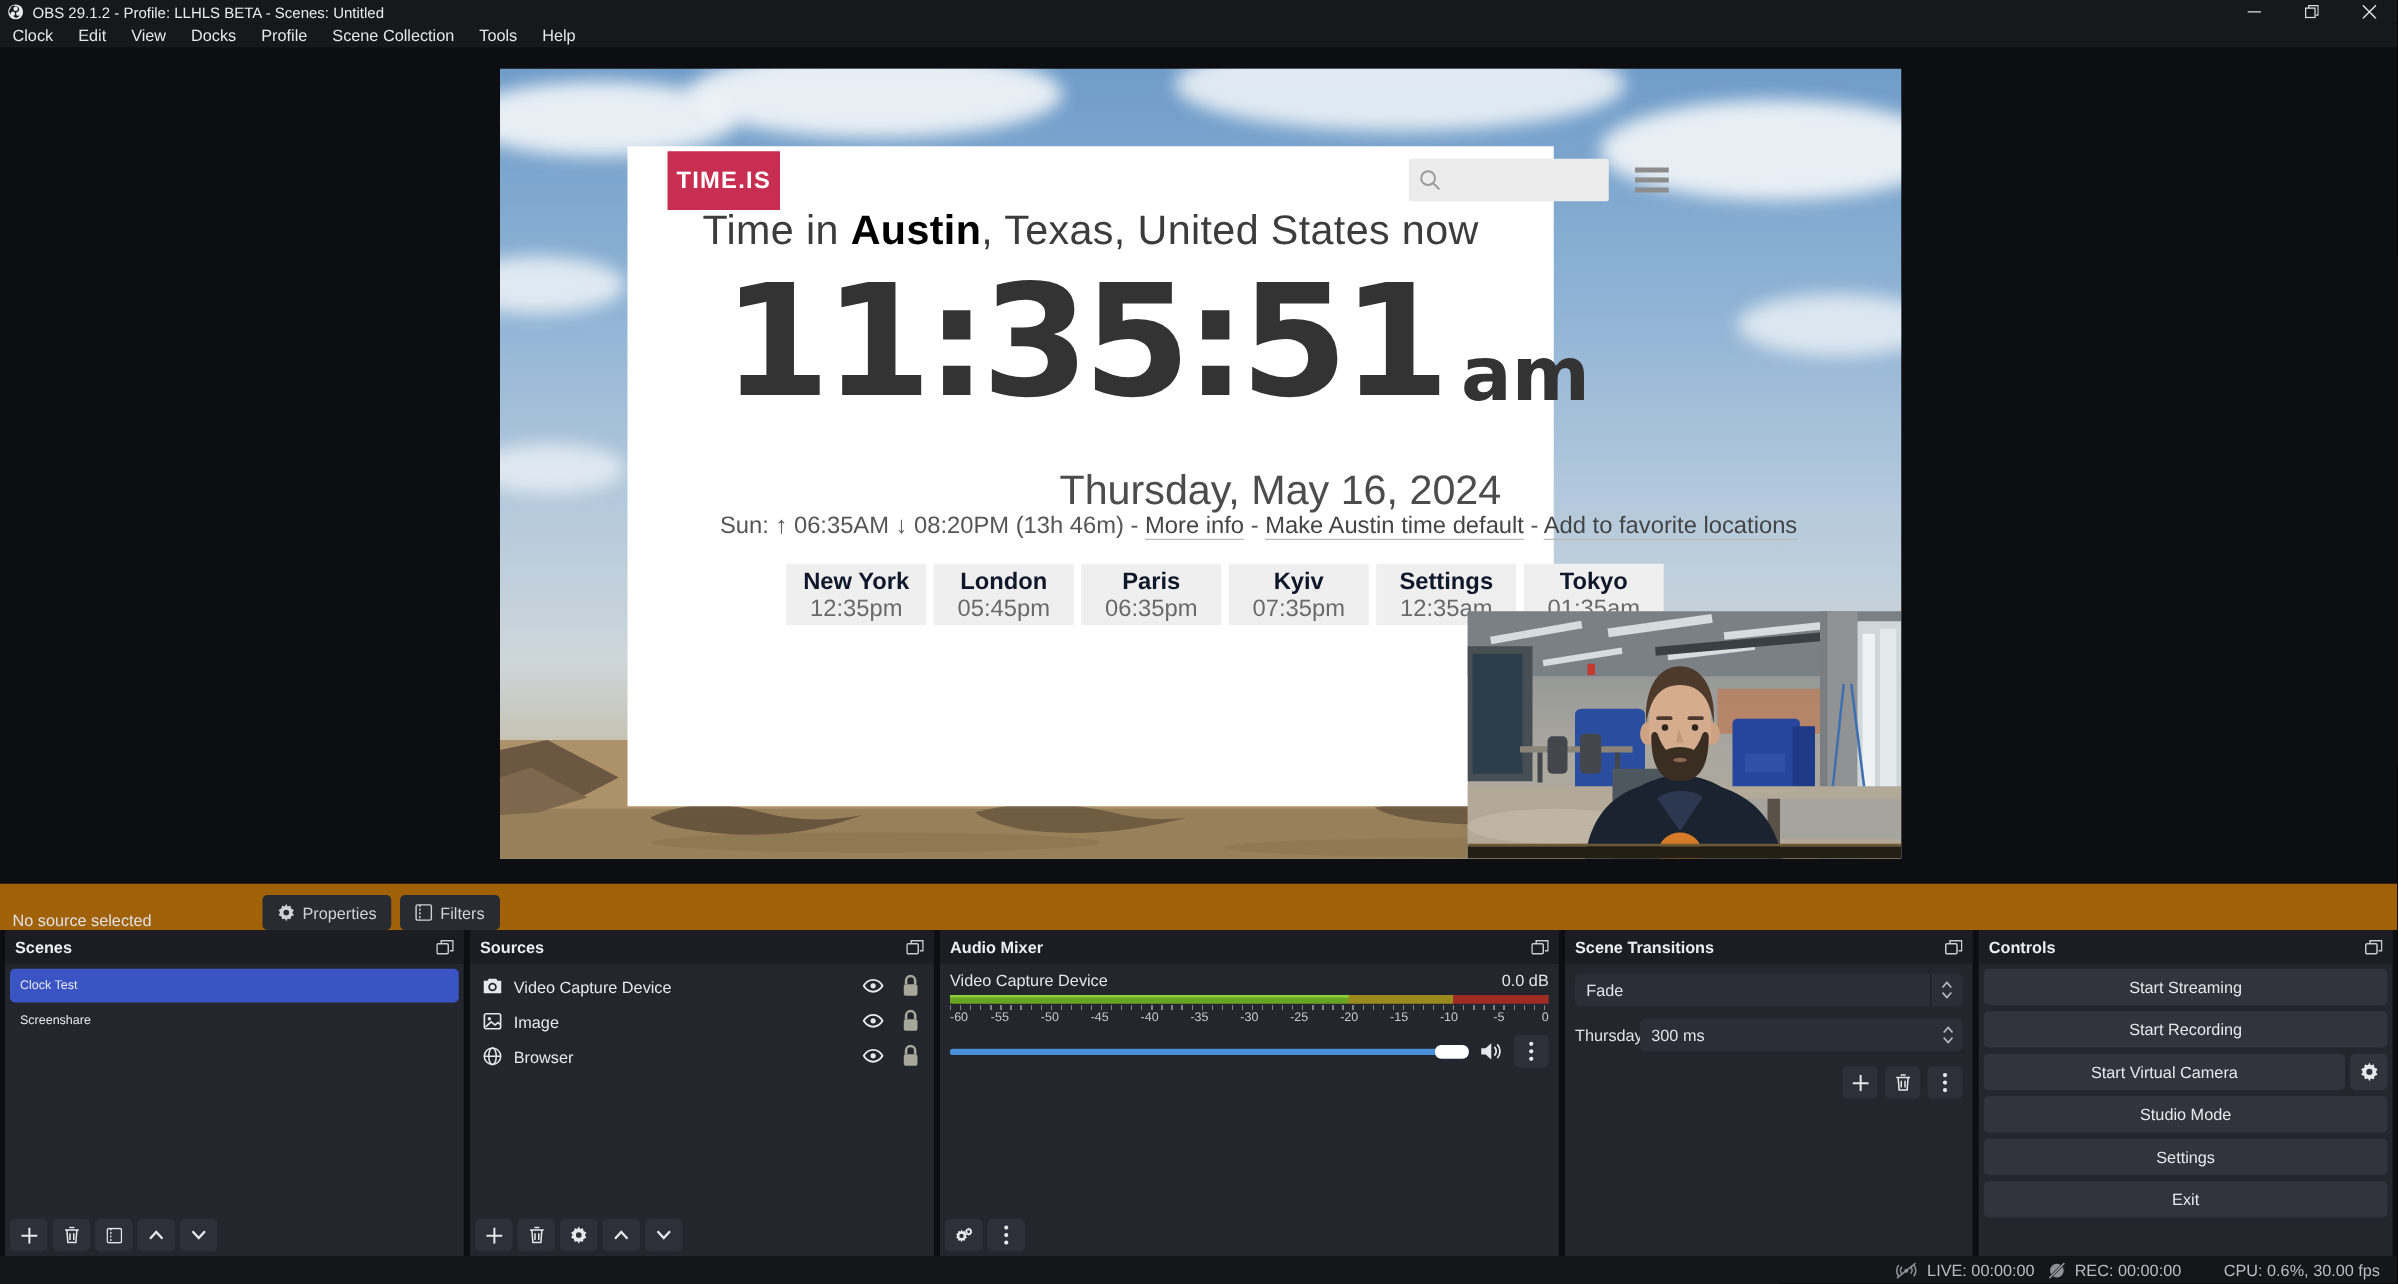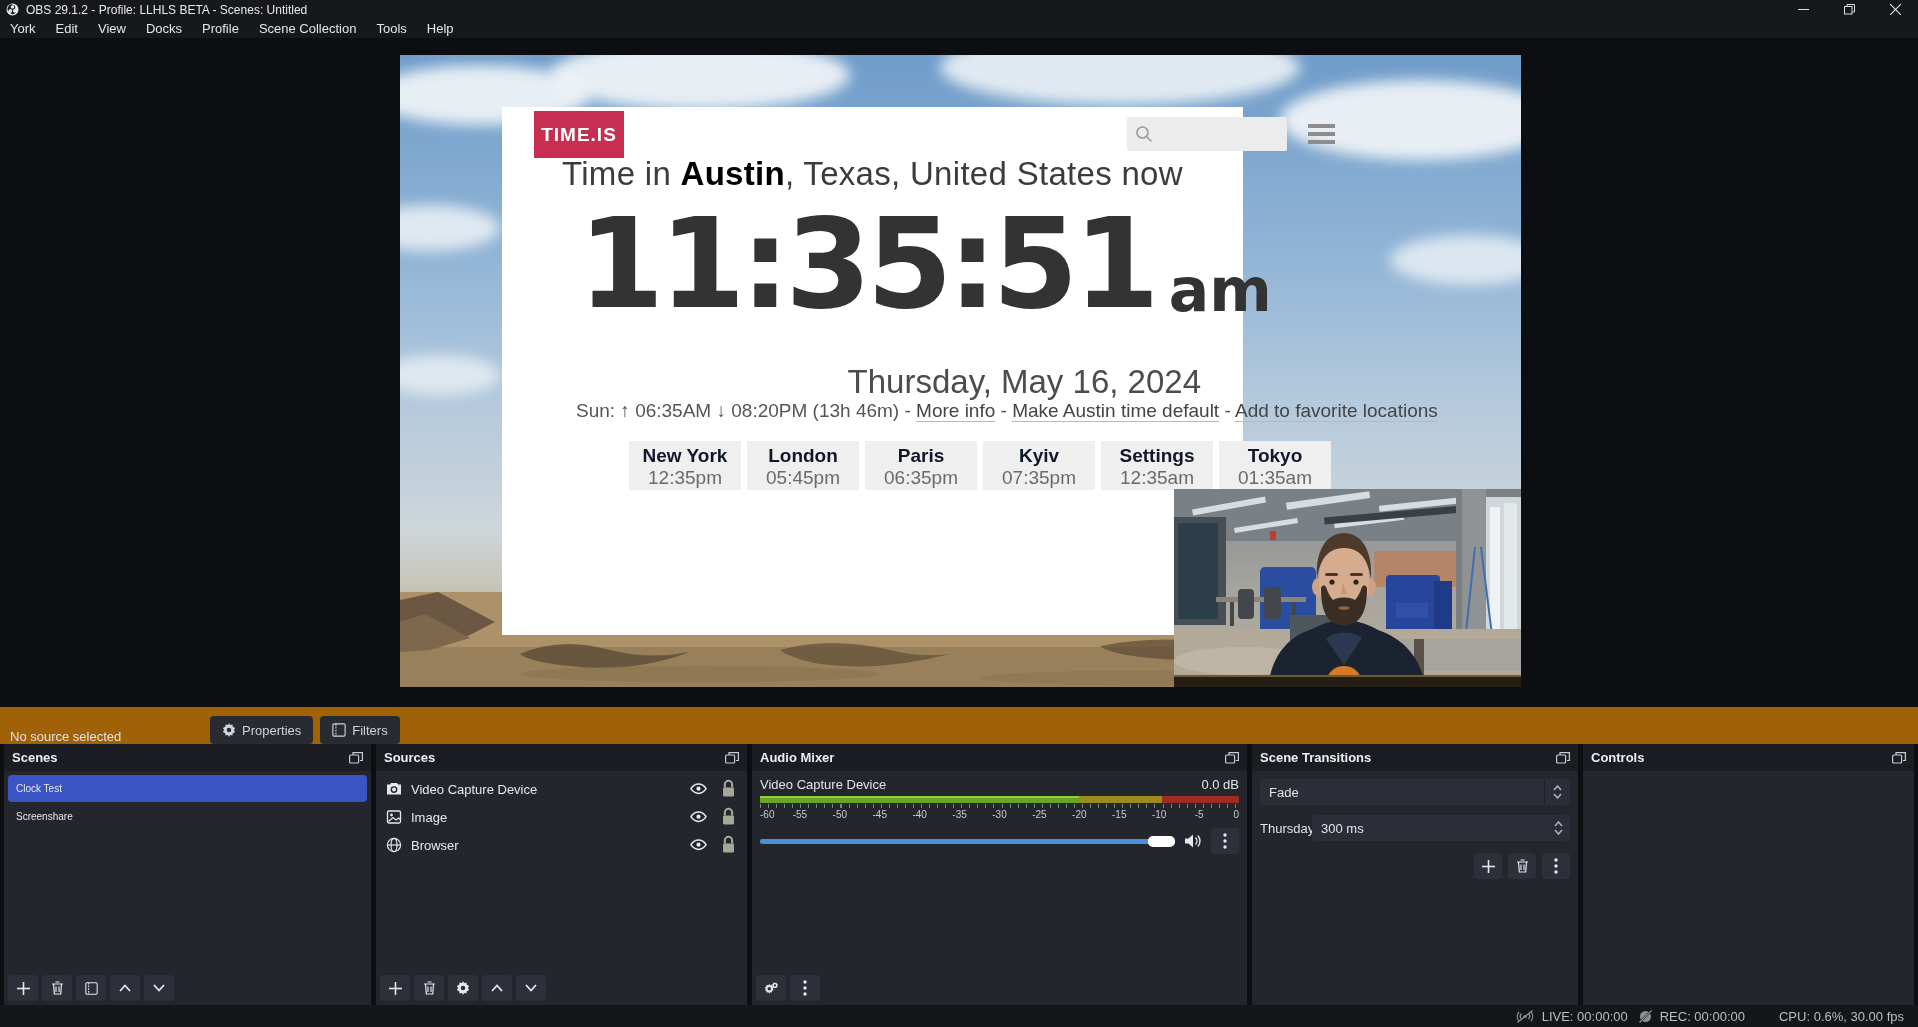--- a/index.html
+++ b/index.html
@@ -20,21 +20,21 @@
   .menu-item { padding:0 10px; font-size:13px; color:#e4e6ea; height:20px; display:flex; align-items:center; }
 
   
   .canvas { position:absolute; left:0; top:40px; width:1918px; height:667px; background:#0d0e11; }
   .preview { position:absolute; left:400px; top:15px; width:1121px; height:632px; overflow:hidden;
              background:linear-gradient(180deg,#6f9cc9 0%,#8fb3d5 30%,#b4c9dc 55%,#cdd6da 75%,#c6c3b4 85%); }
   .cloud { position:absolute; background:#f4f7f9; border-radius:50%; filter:blur(7px); opacity:.9; }
   .desert { position:absolute; left:0; bottom:0; width:100%; height:95px; }
 
   
-  .timeis-card { position:absolute; left:102px; top:52px; width:741px; height:528px; background:#fff; color:#333;padding-left:36px; }
+  .timeis-card { position:absolute; left:102px; top:62px; width:741px; height:528px; background:#fff; color:#333;padding-left:36px; }
   .timeis-logo { position:absolute; left:32px; top:4px; width:90px; height:47px; background:#c82d52; color:#fff;
                  display:flex; align-items:center; justify-content:center; font-weight:bold; font-size:19px; letter-spacing:1px; }
   .timeis-search { position:absolute; left:625px; top:10px; width:160px; height:34px; background:#ececec; border-radius:2px; display:flex; align-items:center; padding-left:8px; }
   .timeis-burger { position:absolute; left:806px; top:17px; width:27px; }
   .timeis-burger div { height:4px; background:#8d8d8d; margin-bottom:4px; }
   .timeis-heading { position:absolute; left:60px; top:48px; font-size:33px; color:#3c3c3c; letter-spacing:.3px; }
   .timeis-heading b { color:#000000; }
   .timeis-clock { position:absolute; left:76px; top:92px; display:flex; align-items:flex-end; color:#333; }
   .clock-main { font-size:124px; font-weight:bold; letter-spacing:-5px; line-height:1.05; font-family:"DejaVu Sans",sans-serif; }
   .clock-ampm { font-size:60px; font-weight:bold; margin-left:14px; line-height:1.3; font-family:"DejaVu Sans",sans-serif; }
@@ -147,21 +147,21 @@
       <div class="win-btn">
           <svg width="11" height="11" viewBox="0 0 11 11" stroke="#dcdee2" stroke-width="1.2">
             <line x1="0" y1="0" x2="11" y2="11"></line>
             <line x1="11" y1="0" x2="0" y2="11"></line>
           </svg>
         </div>
     </div>
   </div>
 
   <div class="menubar">
-    <div class="menu-item">York</div>
+    <div class="menu-item">Clock</div>
     <div class="menu-item">Edit</div>
     <div class="menu-item">View</div>
     <div class="menu-item">Docks</div>
     <div class="menu-item">Profile</div>
     <div class="menu-item">Scene Collection</div>
     <div class="menu-item">Tools</div>
     <div class="menu-item">Help</div>
   </div>
 
   <div class="canvas">
@@ -589,20 +589,36 @@
   </div>
 
   <div class="dock" id="dock-ctrl">
     <div class="dock-header">
       <span class="dock-title">Controls</span>
       <svg class="popout" width="14" height="12" viewBox="0 0 14 12" fill="none" stroke="#c9ccd2" stroke-width="1.2">
           <rect x="0.6" y="3" width="9" height="8" rx="1"></rect>
           <path d="M4 3V0.6h9.4V8.5h-2.5"></path>
         </svg>
     </div>
+    <div class="dock-body">
+      <div class="ctrl-btn">Start Streaming</div>
+      <div class="ctrl-btn">Start Recording</div>
+      <div class="ctrl-row">
+        <div class="ctrl-btn">Start Virtual Camera</div>
+        <div class="ctrl-gear">
+          <svg width="15" height="15" viewBox="0 0 16 16" fill="#e6e8ec">
+              <path d="M8 0l1.2 2.4 2.6-.6.6 2.6L15 5.6 13.6 8 15 10.4l-2.6 1.2-.6 2.6-2.6-.6L8 16l-1.2-2.4-2.6.6-.6-2.6L1 10.4 2.4 8 1 5.6l2.6-1.2.6-2.6 2.6.6z"></path>
+              <circle cx="8" cy="8" r="2.6" fill="#31343d"></circle>
+            </svg>
+        </div>
+      </div>
+      <div class="ctrl-btn">Studio Mode</div>
+      <div class="ctrl-btn">Settings</div>
+      <div class="ctrl-btn">Exit</div>
+    </div>
   </div>
 
   <div class="statusbar">
     <div class="st-group">
       <svg width="20" height="15" viewBox="0 0 20 15" fill="none" stroke="#8d9097" stroke-width="1.3">
         <path d="M4 12 A7 7 0 0 1 4 3 M16 3 a7 7 0 0 1 0 9 M6.5 10 a4 4 0 0 1 0-5.5 M13.5 4.5 a4 4 0 0 1 0 5.5"></path>
           <circle cx="10" cy="7.5" r="1.6" fill="#8d9097" stroke="none"></circle>
           <line x1="2.5" y1="13.5" x2="17.5" y2="1.5"></line>
       </svg>
       <span>LIVE: 00:00:00</span>

